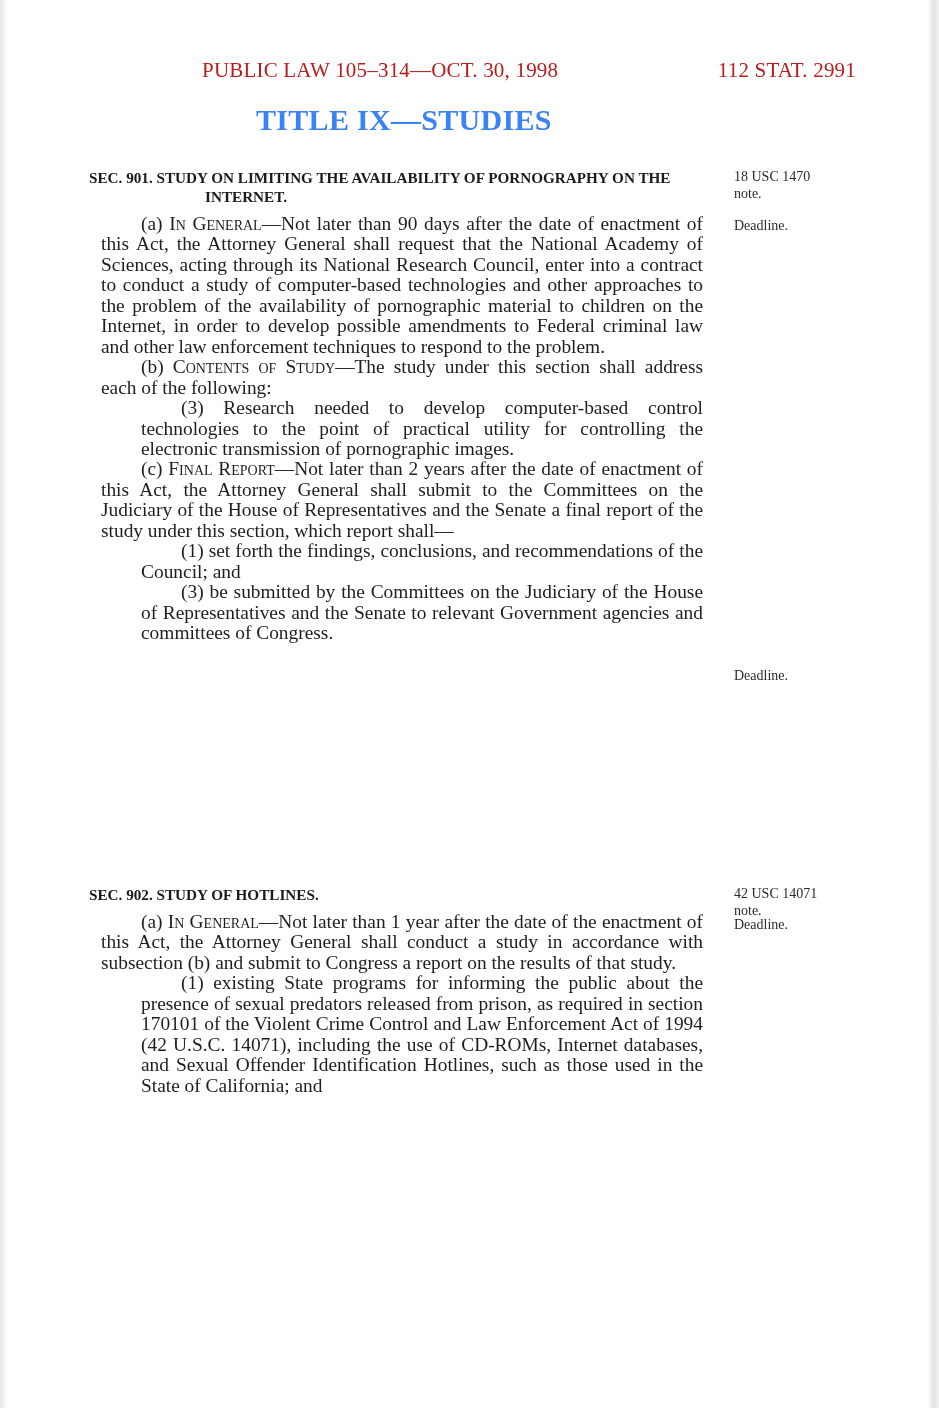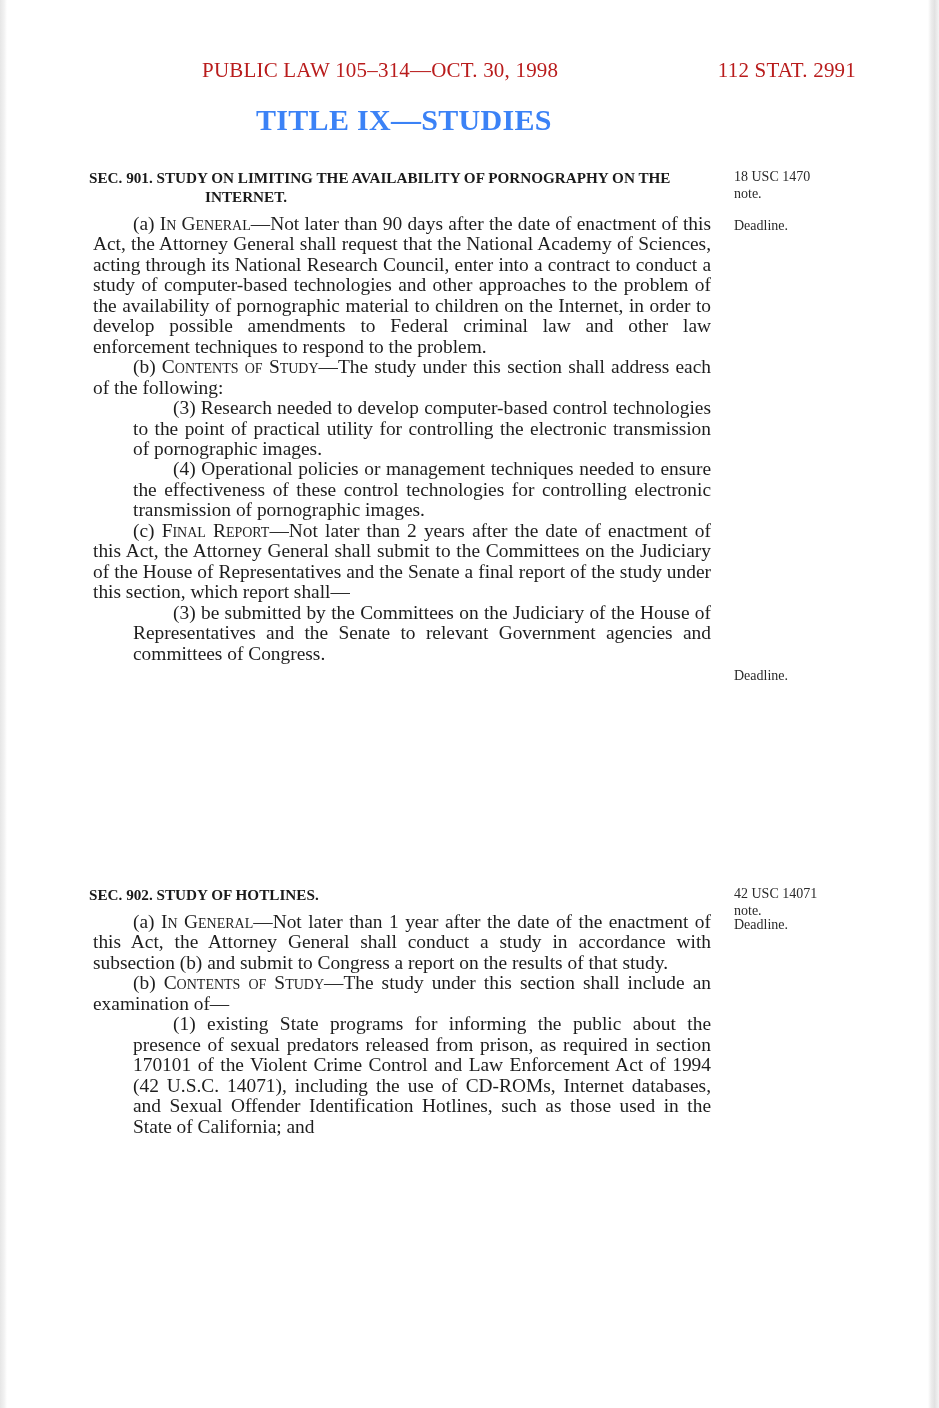--- a/index.html
+++ b/index.html
@@ -60,21 +60,21 @@
     padding-left: 116px;
     text-indent: -116px;
     color: #1a1a1a;
   }
   .sec-heading.single { padding-left: 0; text-indent: 0; }
 
   .body-text {
     font-size: 19.4px;
     line-height: 20.45px;
     text-align: justify;
-    margin: 4px;
+    margin: 12px;
   }
   .para {
     text-indent: 40px;
     margin: 0;
     text-align: justify;
     text-align-last: left;
   }
   .item {
     margin: 0 0 0 40px;
     text-indent: 40px;
@@ -104,35 +104,34 @@
 </div>
 
 <div class="title">TITLE IX—STUDIES</div>
 
 <div class="section" style="top:168px;">
   <div class="sec-heading">SEC. 901. STUDY ON LIMITING THE AVAILABILITY OF PORNOGRAPHY ON THE INTERNET.</div>
   <div class="body-text" style="margin-top:8px;">
     <p class="para"><span>(a)</span> <span class="sc">In General</span><span>—Not later than 90 days after the date of enactment of this Act, the Attorney General shall request that the National Academy of Sciences, acting through its National Research Council, enter into a contract to conduct a study of computer-based technologies and other approaches to the problem of the availability of pornographic material to children on the Internet, in order to develop possible amendments to Federal criminal law and other law enforcement techniques to respond to the problem.</span></p>
     <p class="para"><span>(b)</span> <span class="sc">Contents of Study</span><span>—The study under this section shall address each of the following:</span></p>
     <p class="item">(3) Research needed to develop computer-based control technologies to the point of practical utility for controlling the electronic transmission of pornographic images.</p>
-    <p class="item">(4) Operational policies or management techniques needed to ensure the effectiveness of these control technologies for controlling electronic transmission of pornographic images.</p>
     <p class="para"><span>(c)</span> <span class="sc">Final Report</span><span>—Not later than 2 years after the date of enactment of this Act, the Attorney General shall submit to the Committees on the Judiciary of the House of Representatives and the Senate a final report of the study under this section, which report shall—</span></p>
+    <p class="item">(1) set forth the findings, conclusions, and recommendations of the Council; and</p>
     <p class="item">(3) be submitted by the Committees on the Judiciary of the House of Representatives and the Senate to relevant Government agencies and committees of Congress.</p>
   </div>
 </div>
 
 <div class="margin-note" style="top:169px;">18 USC 1470</div>
 <div class="margin-note" style="top:186px;">note.</div>
 <div class="margin-note" style="top:218px;">Deadline.</div>
 <div class="margin-note" style="top:668px;">Deadline.</div>
 
 <div class="section" style="top:885px;">
   <div class="sec-heading single">SEC. 902. STUDY OF HOTLINES.</div>
   <div class="body-text" style="margin-top:8px;">
     <p class="para"><span>(a)</span> <span class="sc">In General</span><span>—Not later than 1 year after the date of the enactment of this Act, the Attorney General shall conduct a study in accordance with subsection (b) and submit to Congress a report on the results of that study.</span></p>
-    <p class="para"><span>(b)</span> <span class="sc">Contents of Study</span><span>—The study under this section shall include an examination of—</span></p>
     <p class="item">(1) existing State programs for informing the public about the presence of sexual predators released from prison, as required in section 170101 of the Violent Crime Control and Law Enforcement Act of 1994 (42 U.S.C. 14071), including the use of CD-ROMs, Internet databases, and Sexual Offender Identification Hotlines, such as those used in the State of California; and</p>
   </div>
 </div>
 
 <div class="margin-note" style="top:886px;">42 USC 14071</div>
 <div class="margin-note" style="top:903px;">note.</div>
 <div class="margin-note" style="top:917px;">Deadline.</div>
 
 </body></html>

